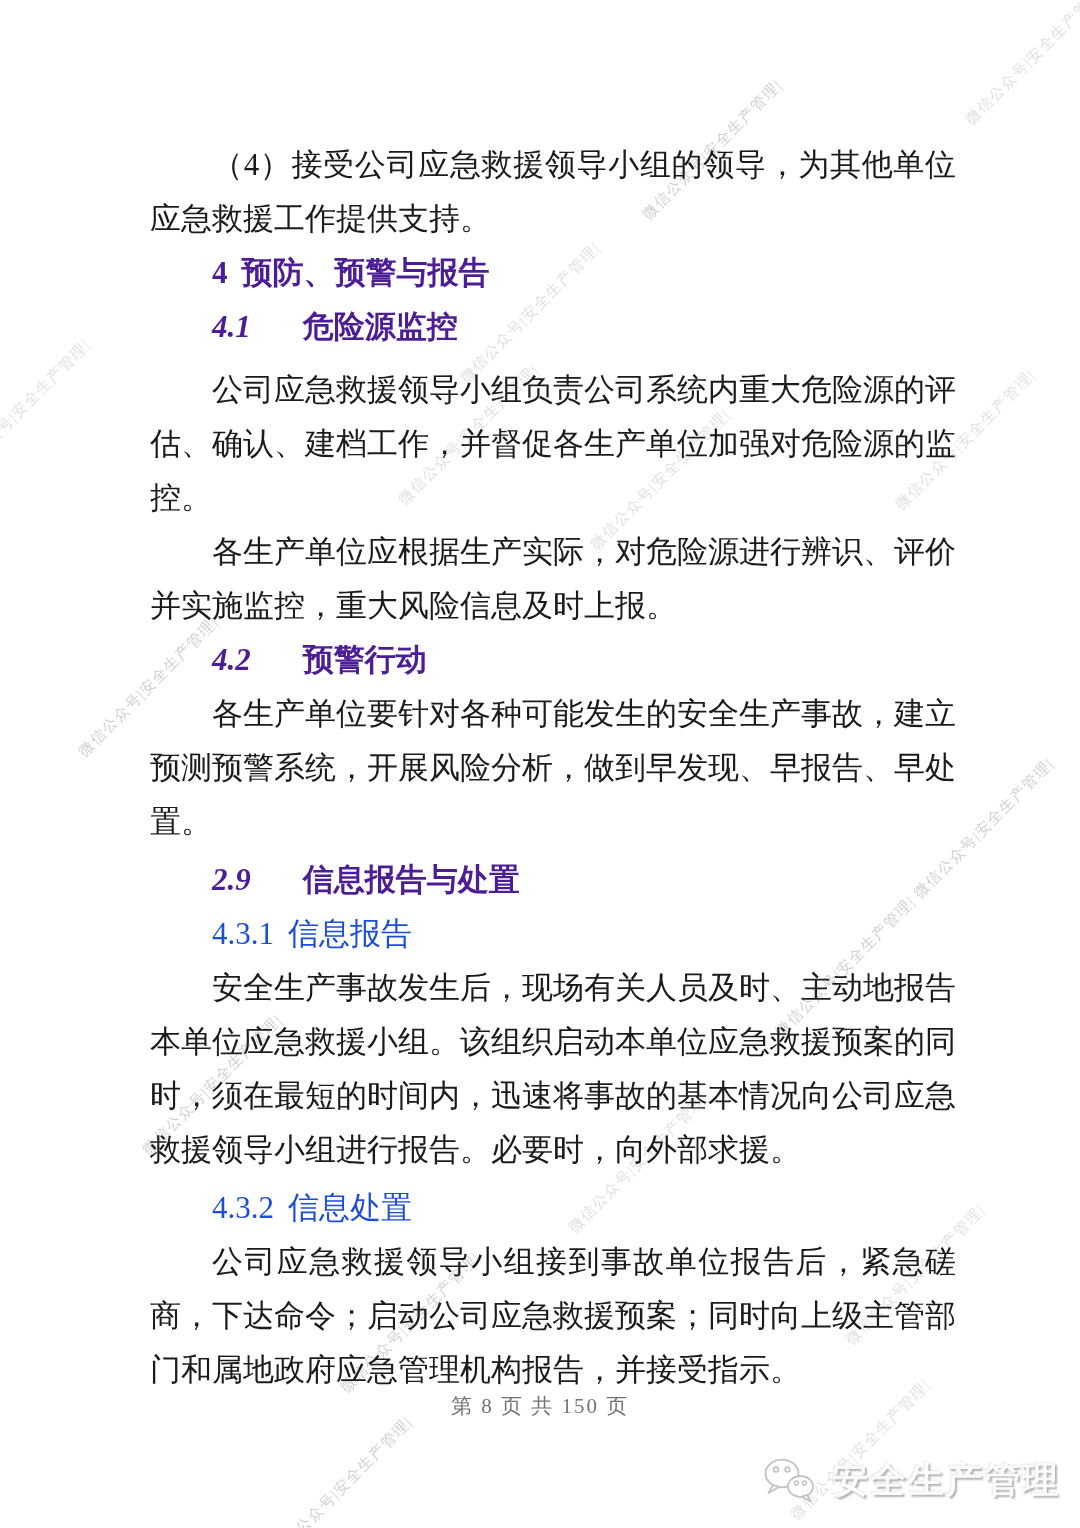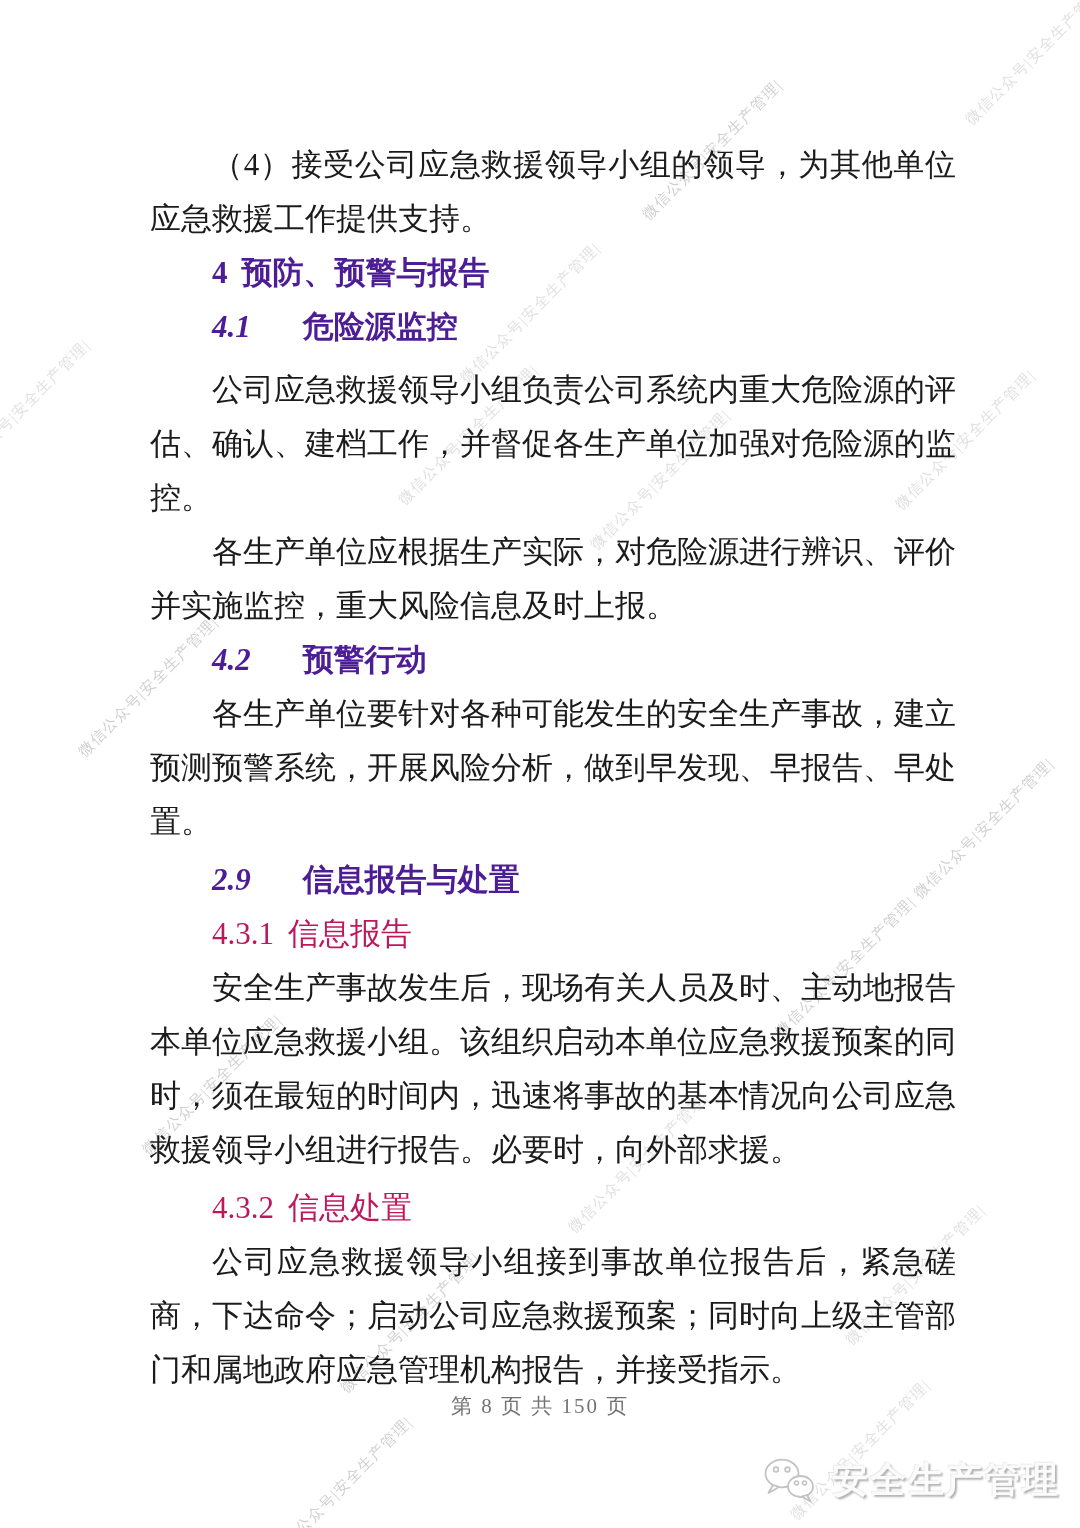--- a/index.html
+++ b/index.html
@@ -40,21 +40,21 @@
     word-break: break-all;
   }
   .content p, .content h2, .content h3 {
     margin: 0;
     padding: 0;
     font-size: 31px;
     line-height: 54px;
   }
   p.body { text-indent: 62px; }
   h2.h1 { font-weight: bold; color: #4c1d95; padding-left: 62px; text-align: left; }
-  h3.h2 { font-weight: normal; color: #be185d; padding-left: 62px; text-align: left; }
+  h3.h2 { font-weight: normal; color: #1d4ed8; padding-left: 62px; text-align: left; }
   .num { display: inline-block; margin-right: 14px; }
   .num.wide { margin-right: 52px; font-style: italic; }
   .m9 { margin-top: 9px !important; }
   .m4 { margin-top: 4px !important; }
 
   
   .page-num {
     position: absolute;
     top: 1392px;
     left: 0;

